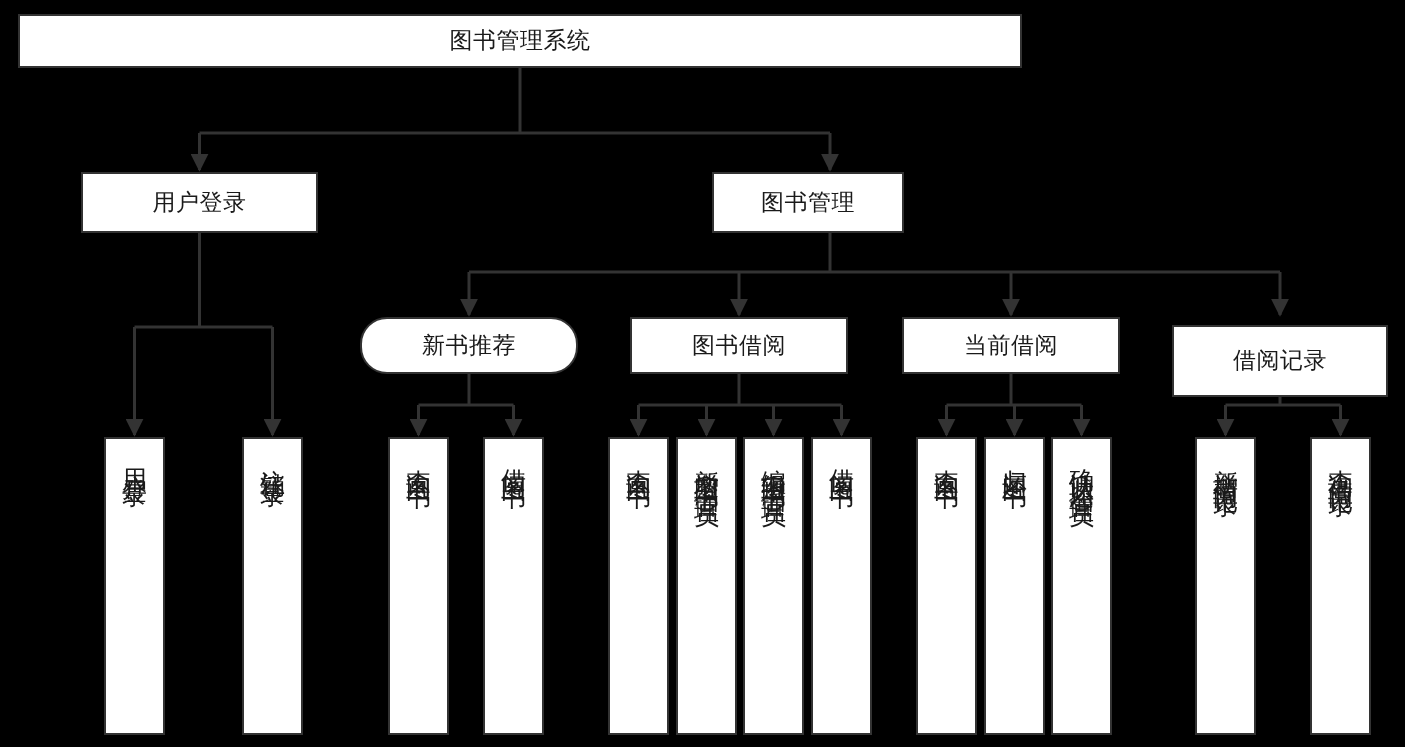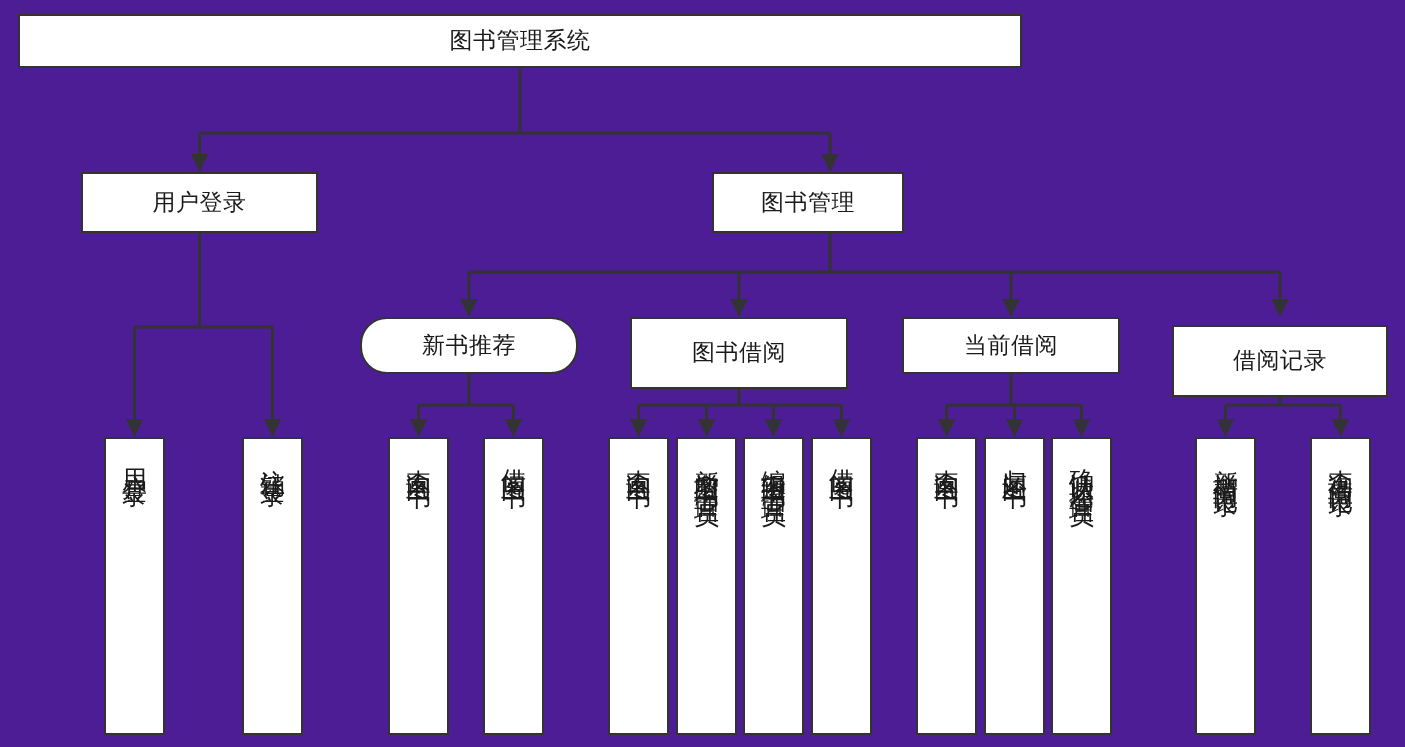--- a/index.html
+++ b/index.html
@@ -7,21 +7,21 @@
     padding: 0;
     background: #ffffff;
   }
   body {
     font-family: "DejaVu Sans", "Liberation Sans", sans-serif;
   }
   #canvas {
     position: relative;
     width: 1405px;
     height: 747px;
-    background: #4c1d95;
+    background: #000000;
     overflow: hidden;
   }
   #edges {
     position: absolute;
     left: 0;
     top: 0;
     width: 1405px;
     height: 747px;
   }
   .node {
@@ -122,21 +122,21 @@
       </div>
       <div class="node horizontal" style="left: 81px; top: 172px; width: 237px; height: 61px;">
         <span class="node-label">用户登录</span>
       </div>
       <div class="node horizontal" style="left: 712px; top: 172px; width: 192px; height: 61px;">
         <span class="node-label">图书管理</span>
       </div>
       <div class="node horizontal" style="left: 360px; top: 317px; width: 218px; height: 57px; border-radius: 27px;">
         <span class="node-label">新书推荐</span>
       </div>
-      <div class="node horizontal" style="left: 630px; top: 317px; width: 218px; height: 72px;">
+      <div class="node horizontal" style="left: 630px; top: 317px; width: 218px; height: 57px;">
         <span class="node-label">图书借阅</span>
       </div>
       <div class="node horizontal" style="left: 902px; top: 317px; width: 218px; height: 57px;">
         <span class="node-label">当前借阅</span>
       </div>
       <div class="node horizontal" style="left: 1172px; top: 325px; width: 216px; height: 72px;">
         <span class="node-label">借阅记录</span>
       </div>
       <div class="node vertical" style="left: 104px; top: 437px; width: 61px; height: 298px;">
         <span class="node-label">用户登录</span>

